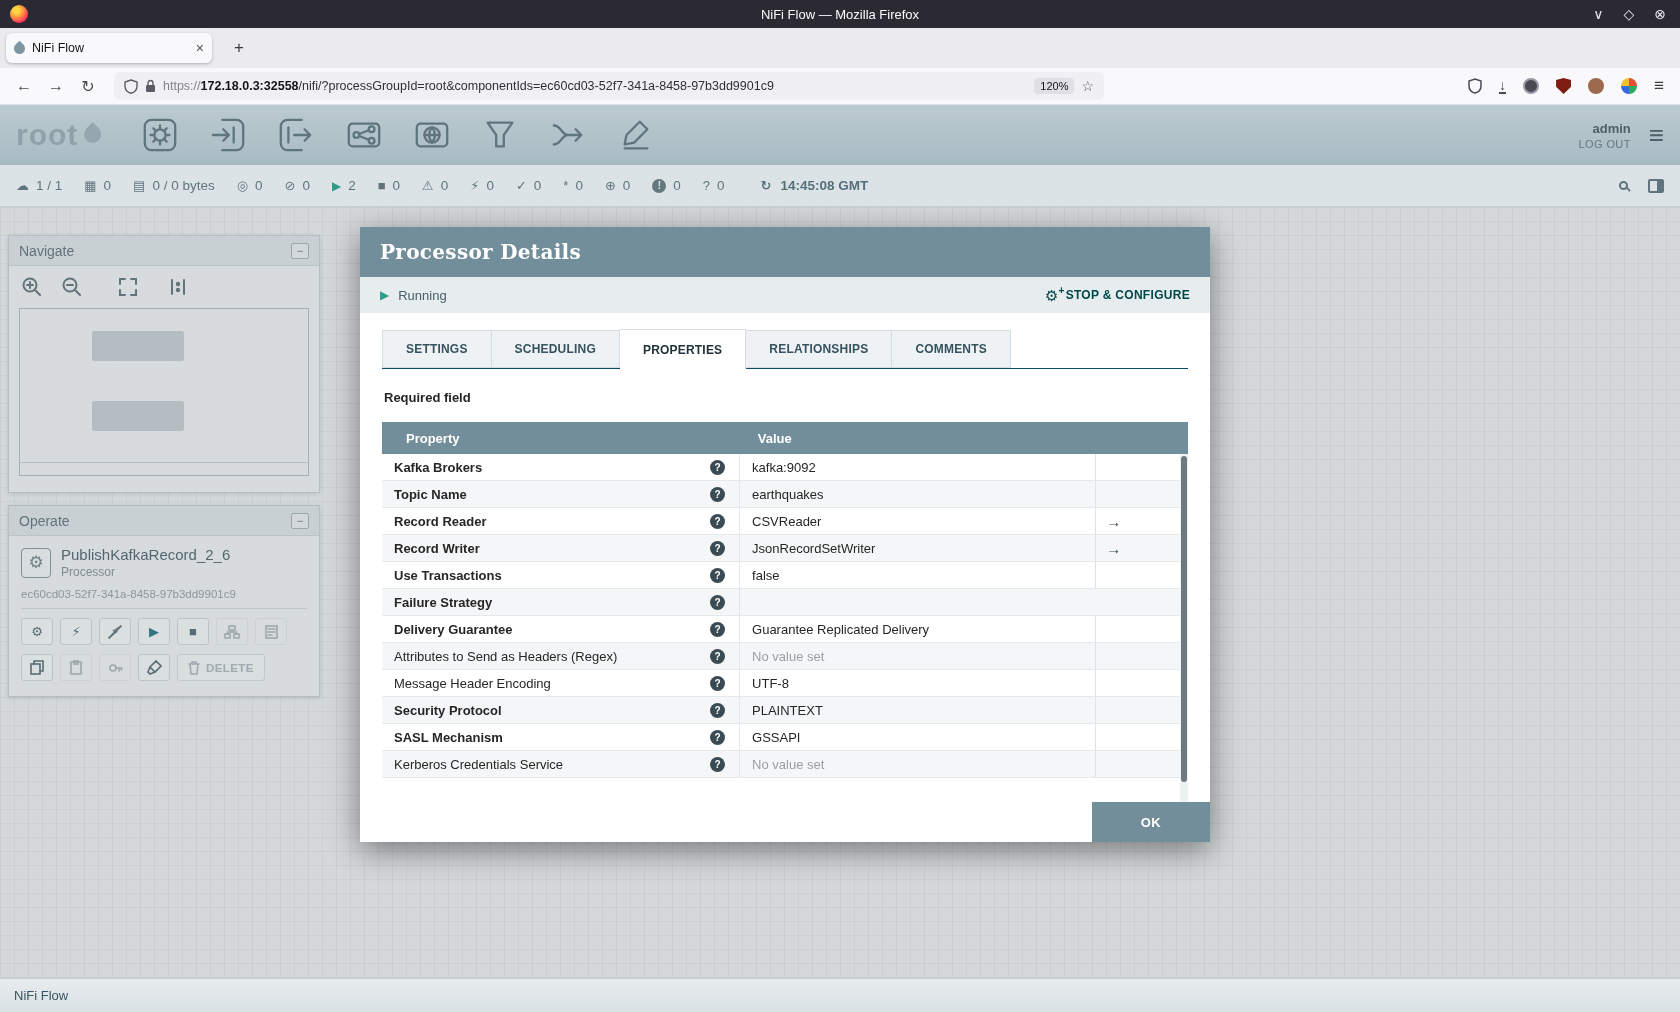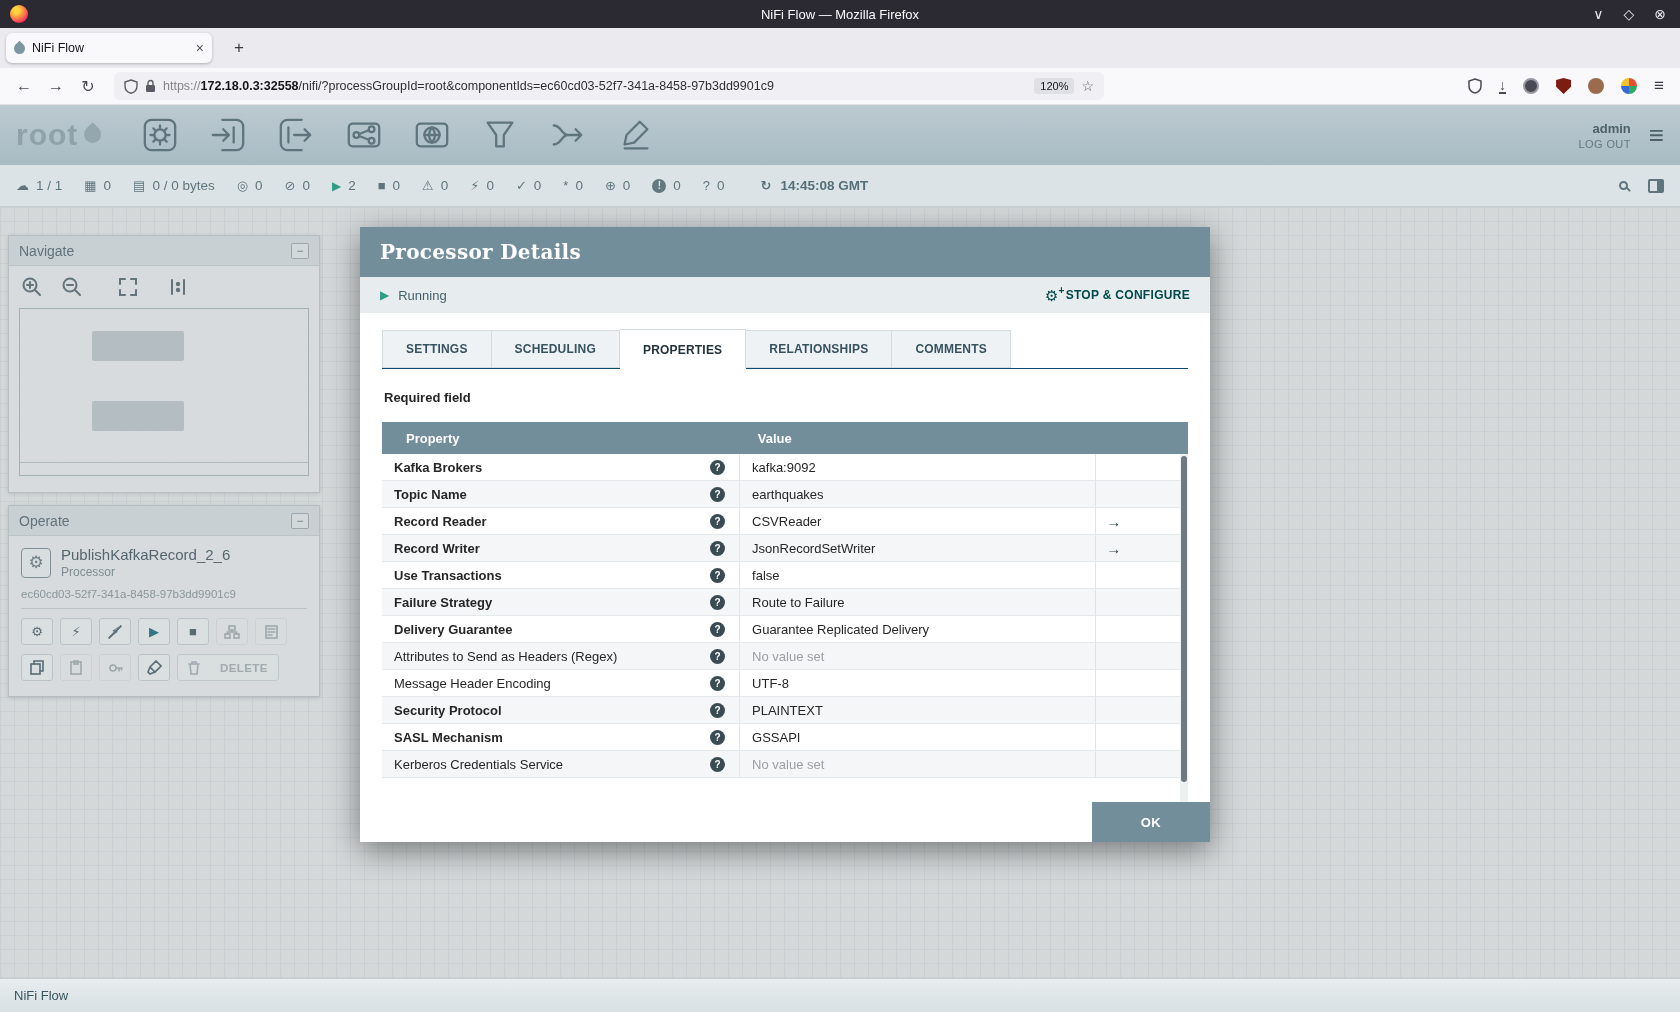--- a/index.html
+++ b/index.html
@@ -91,21 +91,21 @@
   .op-row1 { display:flex; align-items:center; gap:10px; }
   .op-proc-icon { width:30px; height:30px; border:1.5px solid #8a9ba3; border-radius:4px; color:#7b8d94; font-size:17px; display:flex; align-items:center; justify-content:center; background:#eef2f4; }
   .op-name { font-size:15px; color:#5a6e77; }
   .op-type { font-size:12px; color:#8a98a0; margin-top:2px; }
   .op-id { font-size:11.5px; color:#97a4aa; margin-top:9px; padding-bottom:8px; border-bottom:1px solid #cdd7da; }
   .op-btn-row { display:flex; gap:7px; margin-top:9px; align-items:center; }
   .op-btn { width:32px; height:27px; background:#f0f4f5; border:1px solid #ccd6da; border-radius:3px; display:flex; align-items:center; justify-content:center; color:#5f747d; font-size:13px; position:relative; }
   .op-btn.teal { color:#347f8d; }
   .op-btn.disabled { opacity:.45; }
   .slash::after { content:""; position:absolute; width:18px; height:2px; background:#5f747d; transform:rotate(-45deg); }
-  .delete-btn { height:27px; padding:0 10px; background:#f0f4f5; border:1px solid #ccd6da; border-radius:3px; display:flex; align-items:center; gap:20px; color:#9fadb3; font-size:11.5px; font-weight:700; letter-spacing:.4px; opacity:.8; }
+  .delete-btn { height:27px; padding:0 10px; background:#f0f4f5; border:1px solid #ccd6da; border-radius:3px; display:flex; align-items:center; gap:6px; color:#9fadb3; font-size:11.5px; font-weight:700; letter-spacing:.4px; opacity:.8; }
 
   
   .modal { position:absolute; left:360px; top:20px; width:850px; height:615px; background:#fff; z-index:10; box-shadow:0 8px 30px rgba(0,0,0,.45); }
   .modal-header { height:50px; background:#728e9b; display:flex; align-items:center; padding:0 20px; }
   .modal-title { font-family:"DejaVu Serif","Liberation Serif",serif; font-size:20px; color:#fff; font-weight:700; letter-spacing:.3px; }
   .modal-status { height:36px; background:#e7ecee; display:flex; align-items:center; padding:0 20px; }
   .run-tri { color:#2f9c85; font-size:12px; margin-right:9px; }
   .run-label { font-size:13px; color:#45606a; }
   .stopcfg { margin-left:auto; display:flex; align-items:center; gap:7px; color:#004849; font-size:12px; font-weight:700; letter-spacing:.3px; cursor:pointer; }
   .gear-box { position:relative; font-size:15px; line-height:15px; }
@@ -524,21 +524,20 @@
                   <span class="help">?</span>
                 </div>
               <div class="tcell c-val">false</div>
               <div class="tcell c-goto"></div>
             </div>
             <div class="trow alt req">
               <div class="tcell c-prop">
                   <span class="pname">Failure Strategy</span>
                   <span class="help">?</span>
                 </div>
-              <div class="tcell c-val">Route to Failure</div>
               <div class="tcell c-goto"></div>
             </div>
             <div class="trow req">
               <div class="tcell c-prop">
                   <span class="pname">Delivery Guarantee</span>
                   <span class="help">?</span>
                 </div>
               <div class="tcell c-val">Guarantee Replicated Delivery</div>
               <div class="tcell c-goto"></div>
             </div>

